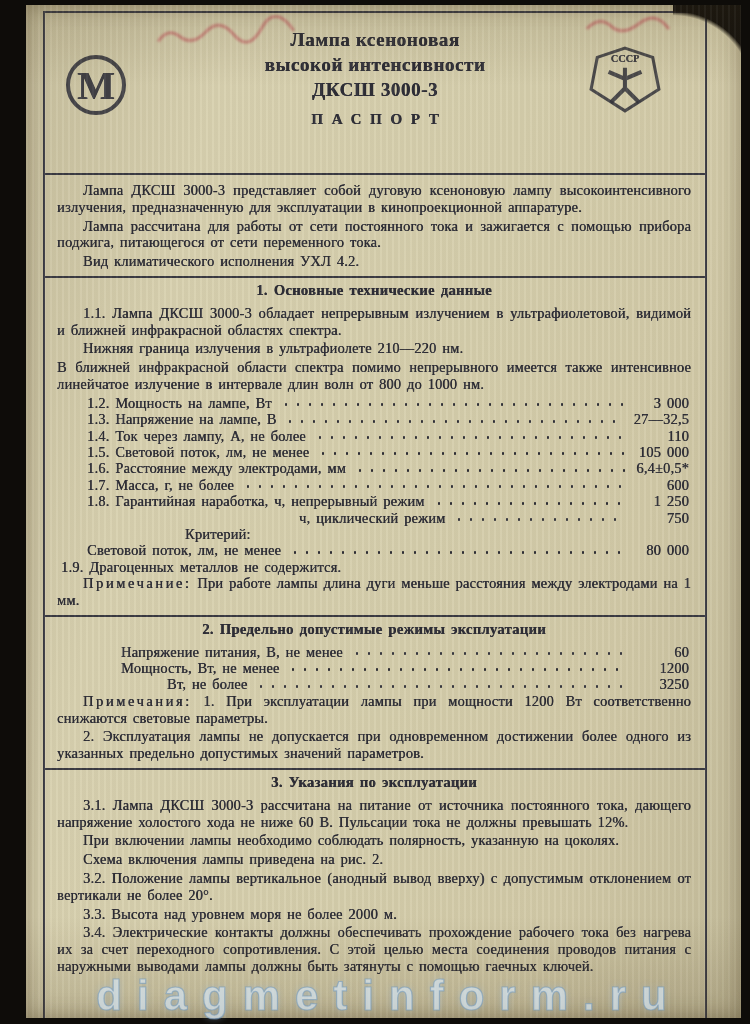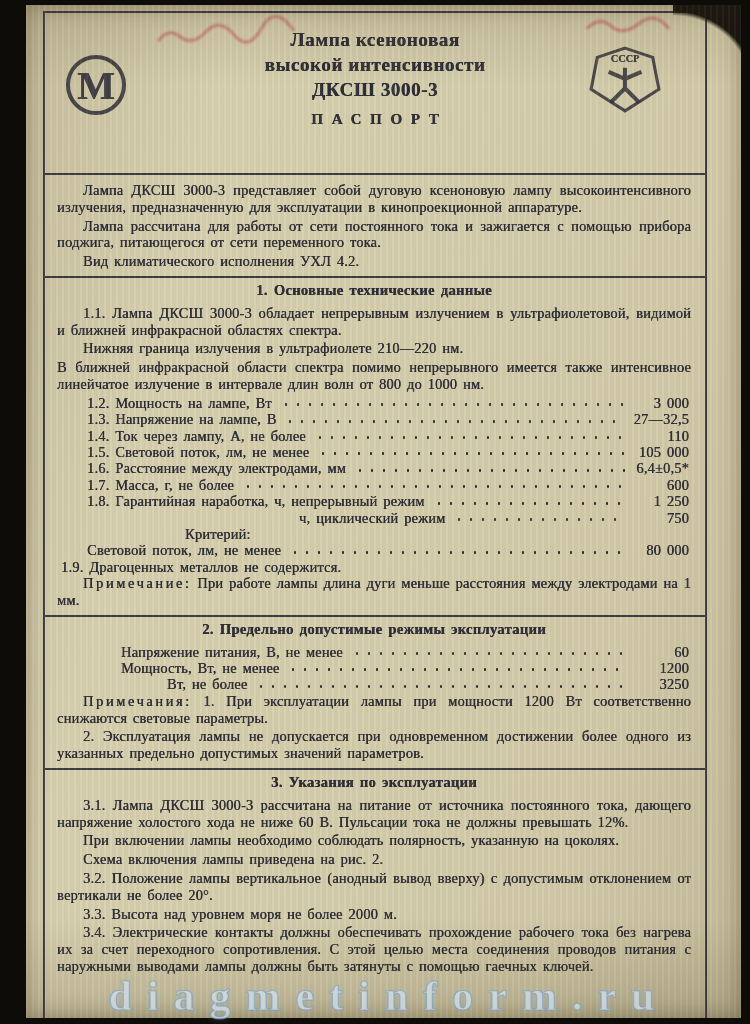--- a/index.html
+++ b/index.html
@@ -72,21 +72,21 @@
   
   .fold{
     position:absolute;top:-2px;right:-2px;width:70px;height:92px;pointer-events:none;
     background:radial-gradient(115px at 0% 100%,rgba(0,0,0,0) 0 69%,#14110d 73%);
   }
   .redmark{position:absolute;filter:blur(1.1px);opacity:.55;pointer-events:none;}
   .mark-a{left:128px;top:12px;transform:rotate(-2deg);}
   .mark-b{right:64px;top:6px;transform:rotate(3deg);}
   .watermark{
     position:absolute;left:28px;right:0;bottom:4px;text-align:center;
-    font-family:Liberation Serif, serif;
+    font-family:Liberation Sans, sans-serif;
     font-size:42px;letter-spacing:15px;font-weight:bold;
     color:rgba(219,234,246,.62);
     -webkit-text-stroke:1.2px rgba(110,150,185,.55);
     text-shadow:0 0 7px rgba(150,180,210,.45);
     pointer-events:none;white-space:nowrap;
   }
 </style>
 </head>
 <body>
 

